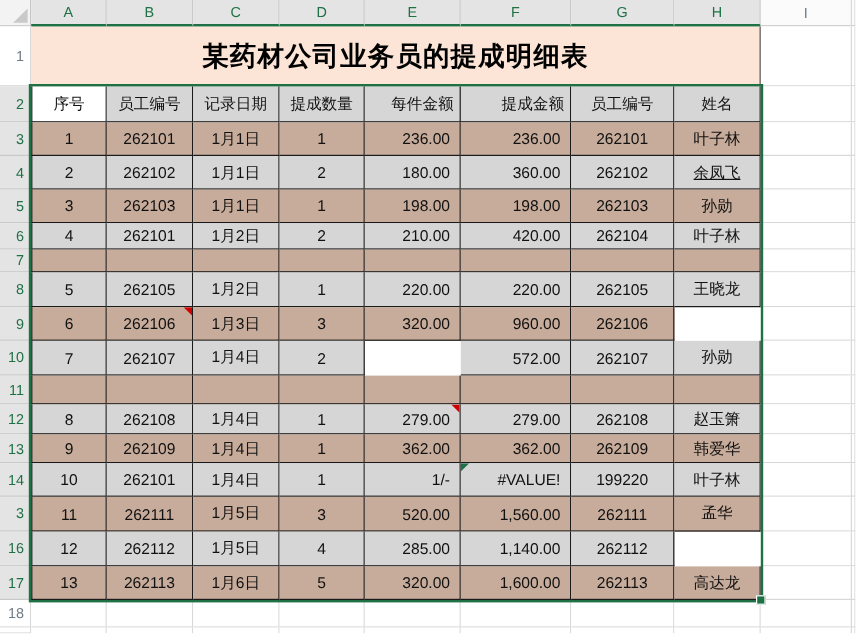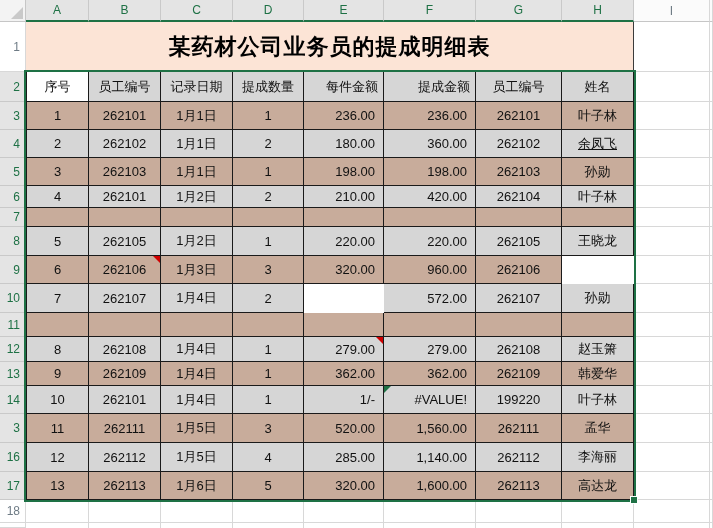--- a/index.html
+++ b/index.html
@@ -236,21 +236,20 @@
       <div class="cell tc tan al-c" style="grid-area: 16 / 9;">孟华</div>
       <div class="cell icell" style="grid-area: 16 / 10;"></div>
       <div class="cell icell" style="grid-area: 16 / 11;"></div>
       <div class="cell tc grayband al-c colA" style="grid-area: 17 / 2;">12</div>
       <div class="cell tc grayband al-c" style="grid-area: 17 / 3;">262112</div>
       <div class="cell tc grayband al-c" style="grid-area: 17 / 4;">1月5日</div>
       <div class="cell tc grayband al-c" style="grid-area: 17 / 5;">4</div>
       <div class="cell tc grayband al-r" style="grid-area: 17 / 6;">285.00</div>
       <div class="cell tc grayband al-r" style="grid-area: 17 / 7;">1,140.00</div>
       <div class="cell tc grayband al-c" style="grid-area: 17 / 8;">262112</div>
-      <div class="cell tc grayband al-c" style="grid-area: 17 / 9;">李海丽</div>
       <div class="cell icell" style="grid-area: 17 / 10;"></div>
       <div class="cell icell" style="grid-area: 17 / 11;"></div>
       <div class="cell tc tan al-c colA" style="grid-area: 18 / 2;">13</div>
       <div class="cell tc tan al-c" style="grid-area: 18 / 3;">262113</div>
       <div class="cell tc tan al-c" style="grid-area: 18 / 4;">1月6日</div>
       <div class="cell tc tan al-c" style="grid-area: 18 / 5;">5</div>
       <div class="cell tc tan al-r" style="grid-area: 18 / 6;">320.00</div>
       <div class="cell tc tan al-r" style="grid-area: 18 / 7;">1,600.00</div>
       <div class="cell tc tan al-c" style="grid-area: 18 / 8;">262113</div>
       <div class="cell tc tan al-c" style="grid-area: 18 / 9;">高达龙</div>

